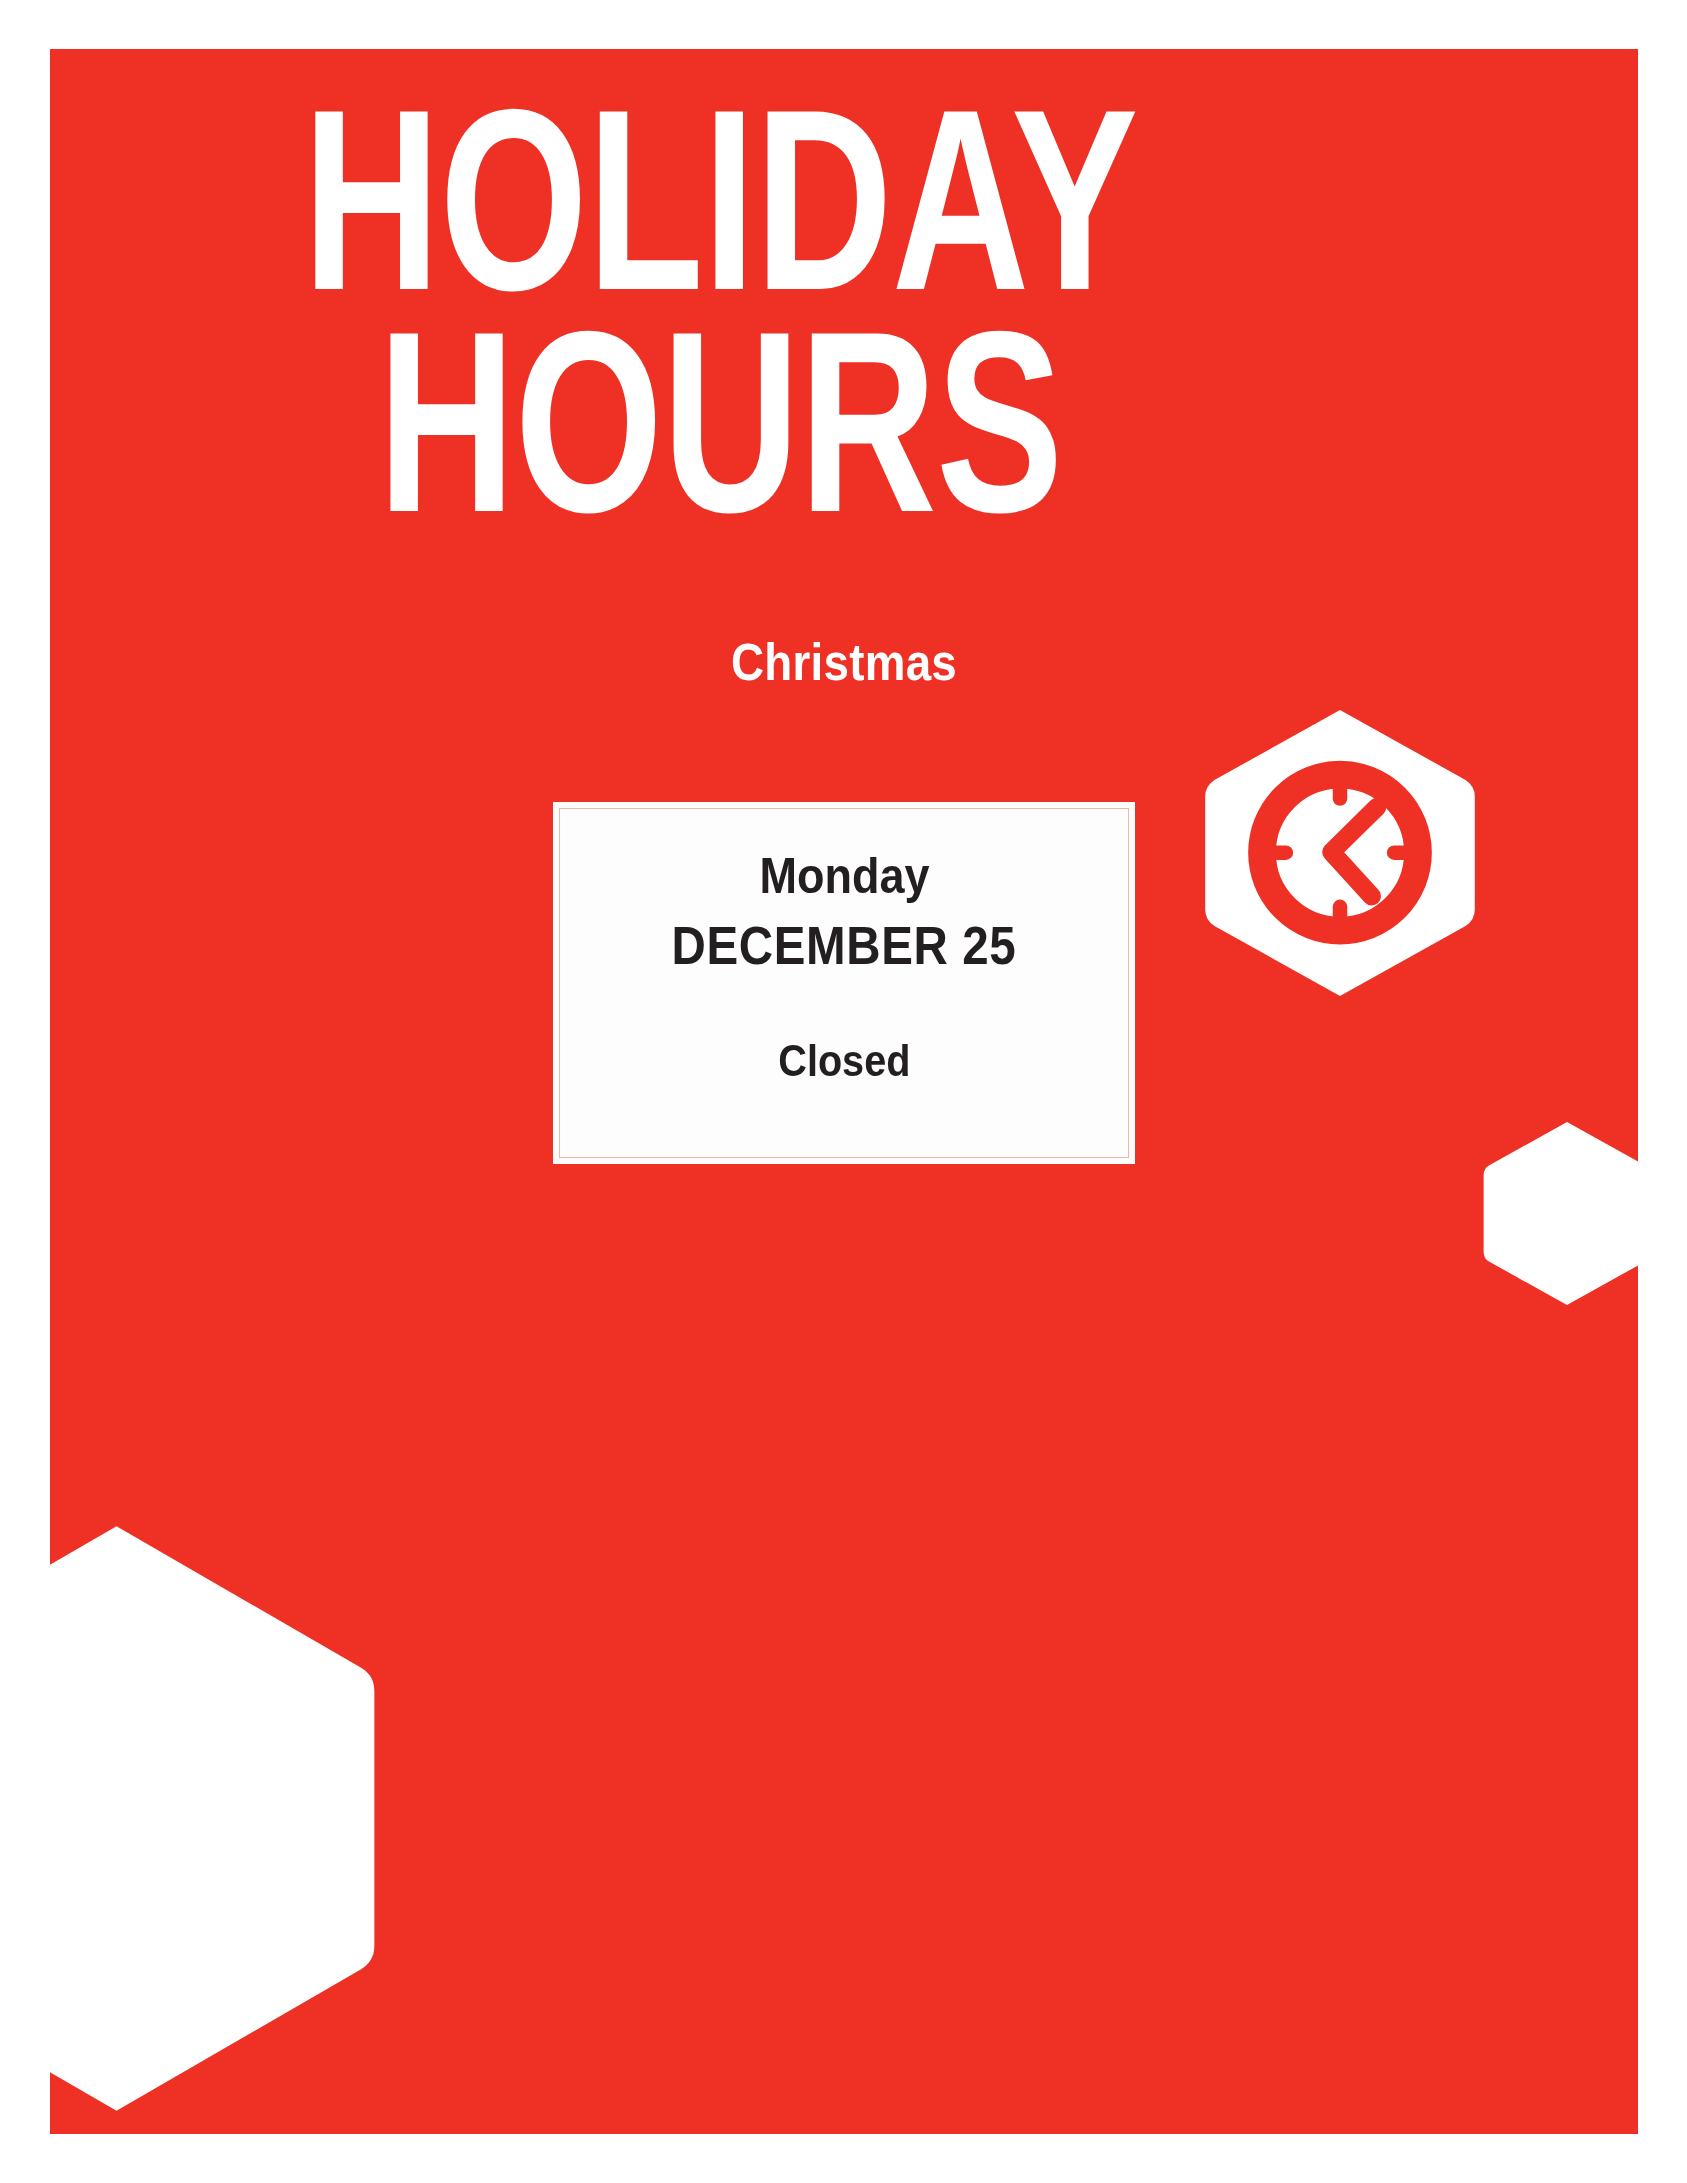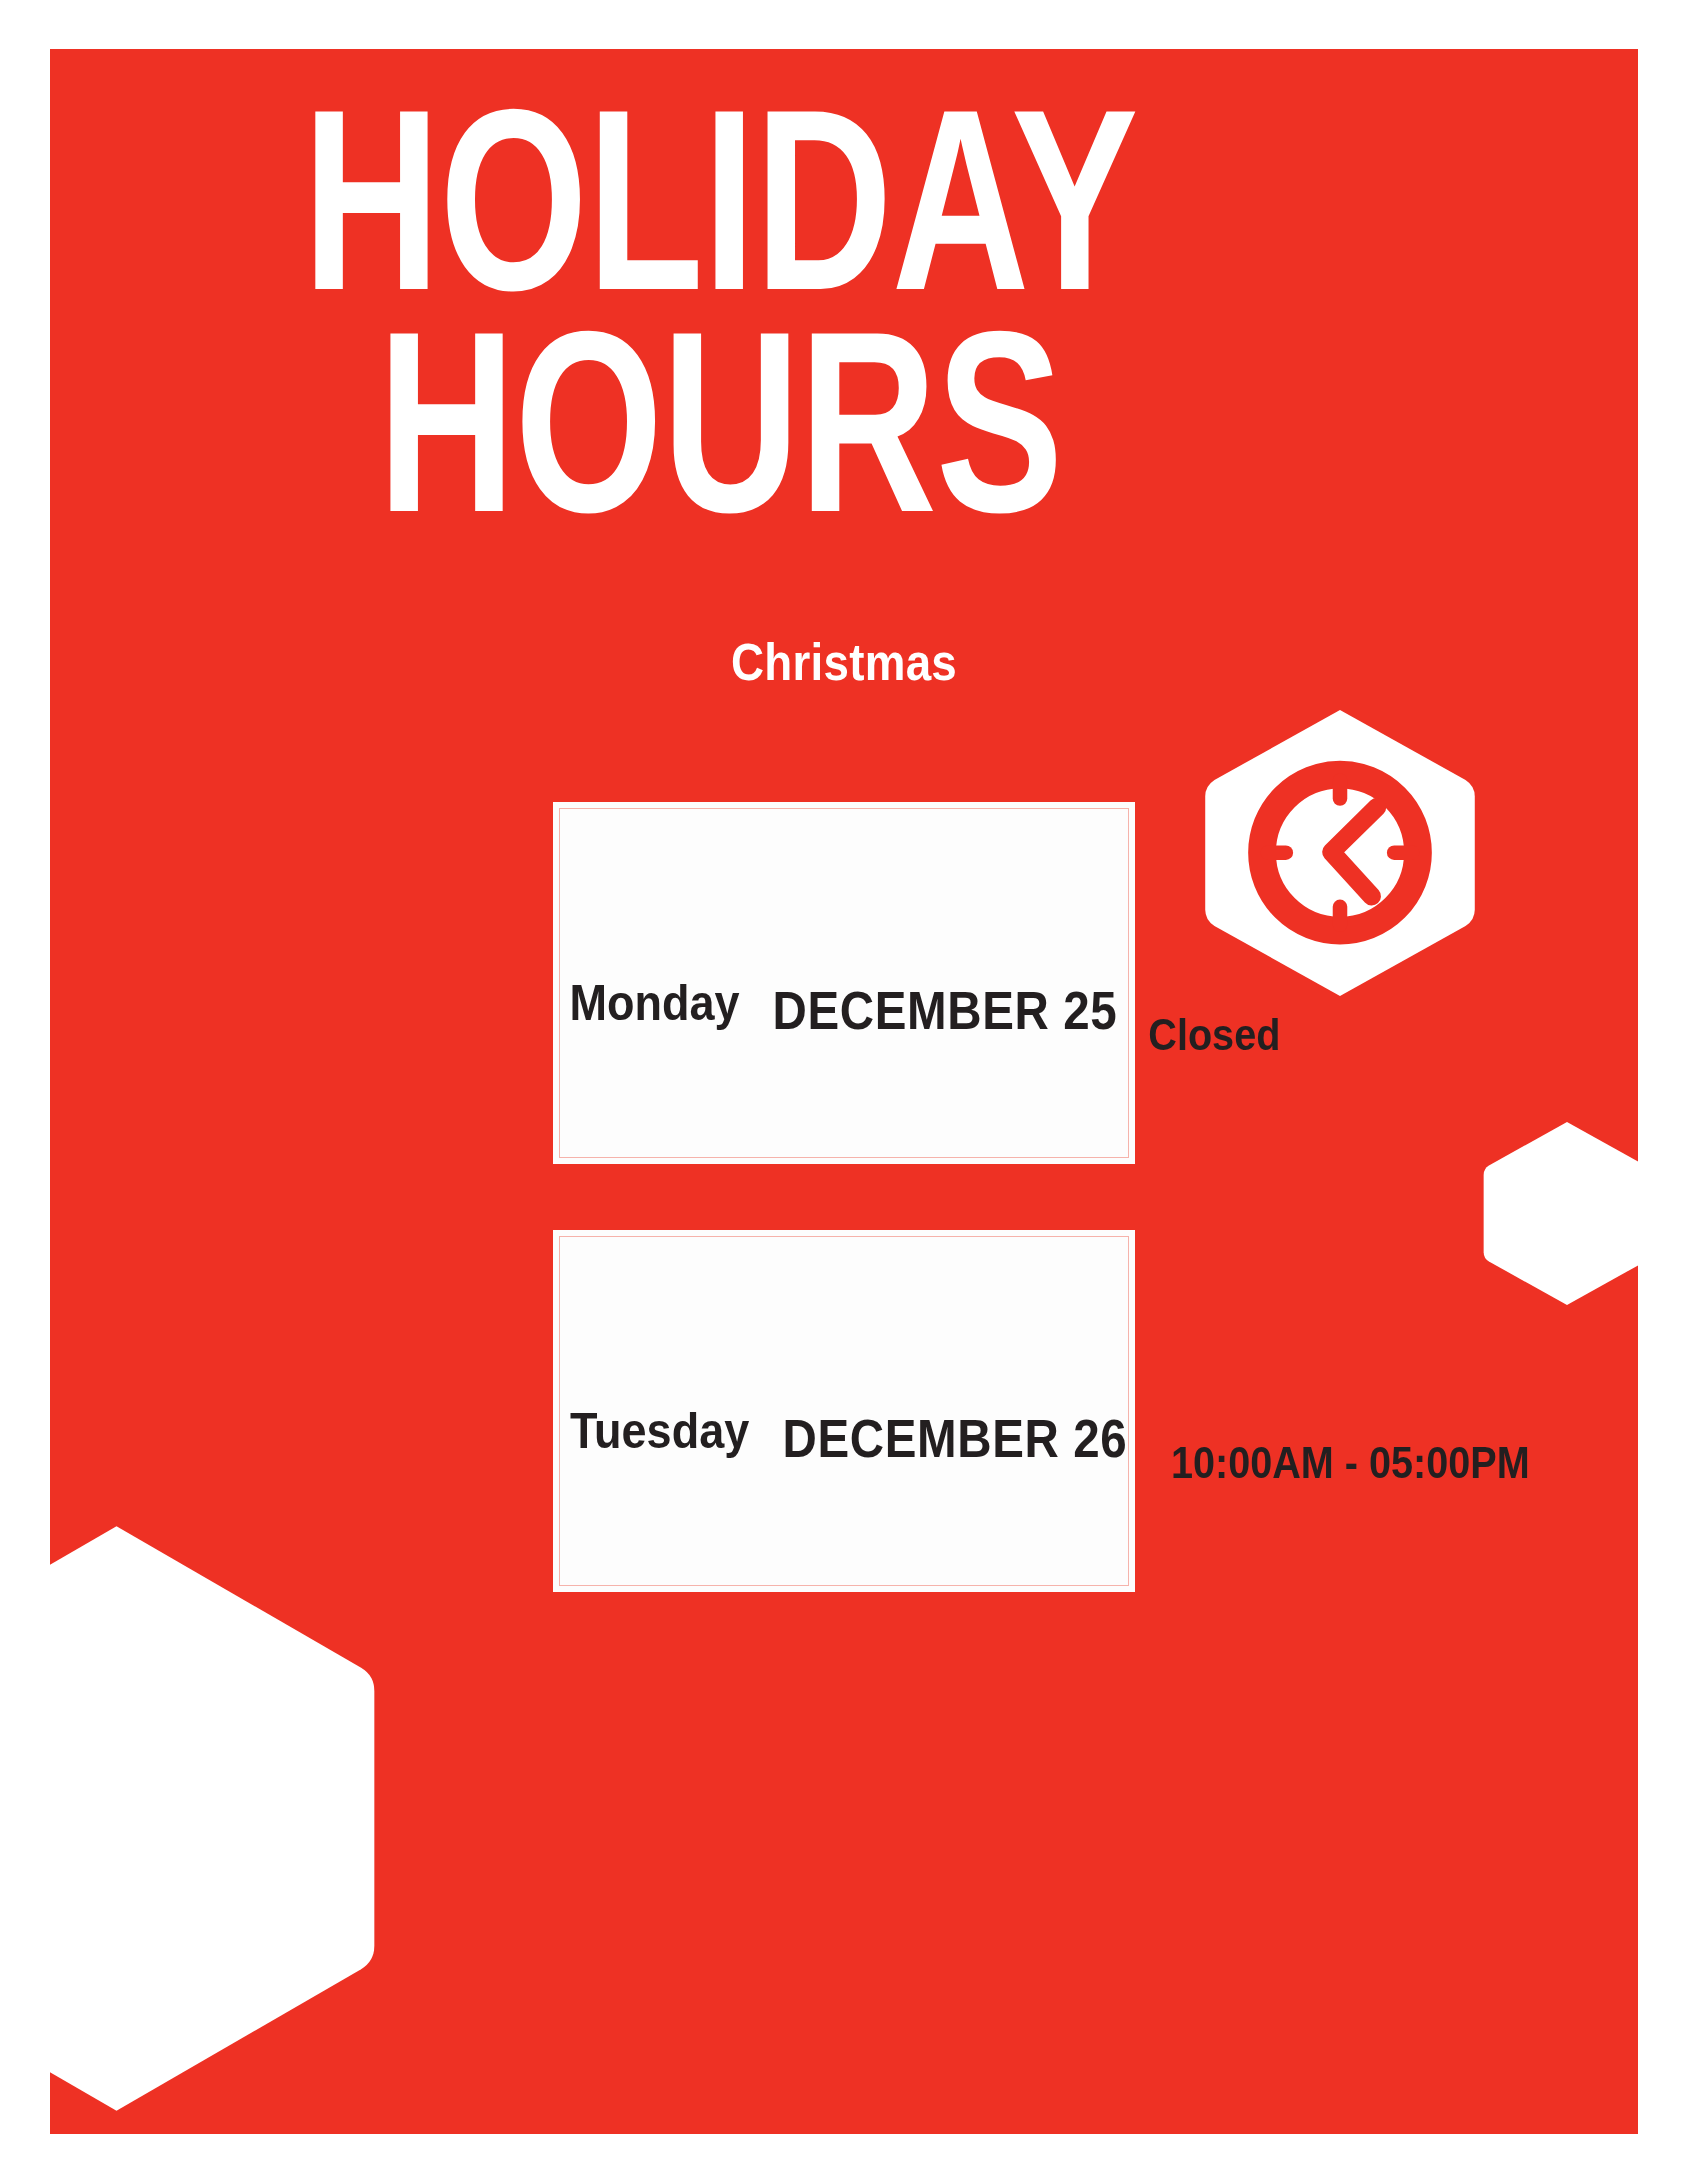--- a/index.html
+++ b/index.html
@@ -85,21 +85,21 @@
   .card:last-child { margin-bottom: 0; }
   .card-inner {
     position: absolute;
     left: 6px;
     top: 6px;
     right: 6px;
     bottom: 6px;
     border: 1.3px solid #f6b3ab;
     box-sizing: border-box;
     display: flex;
-    flex-direction: row;
+    flex-direction: column;
     align-items: center;
     padding-top: 41px;
   }
   .card-weekday {
     color: #231f20;
     font-family: "Liberation Sans Narrow", "Liberation Sans", sans-serif;
     font-weight: bold;
     font-size: 50px;
     line-height: 1.05;
     letter-spacing: 0px;
@@ -171,25 +171,18 @@
   <div id="cards">
 
     <div class="card">
       <div class="card-inner">
         <div class="card-weekday">Monday</div>
         <div class="card-date">DECEMBER 25</div>
         <div class="card-hours">Closed</div>
       </div>
     </div>
 
-    <div class="card">
-      <div class="card-inner">
-        <div class="card-weekday">Tuesday</div>
-        <div class="card-date">DECEMBER 26</div>
-        <div class="card-hours">10:00AM - 05:00PM</div>
-      </div>
-    </div>
 
 
   </div>
 
 </div>
 
 
 </body></html>

